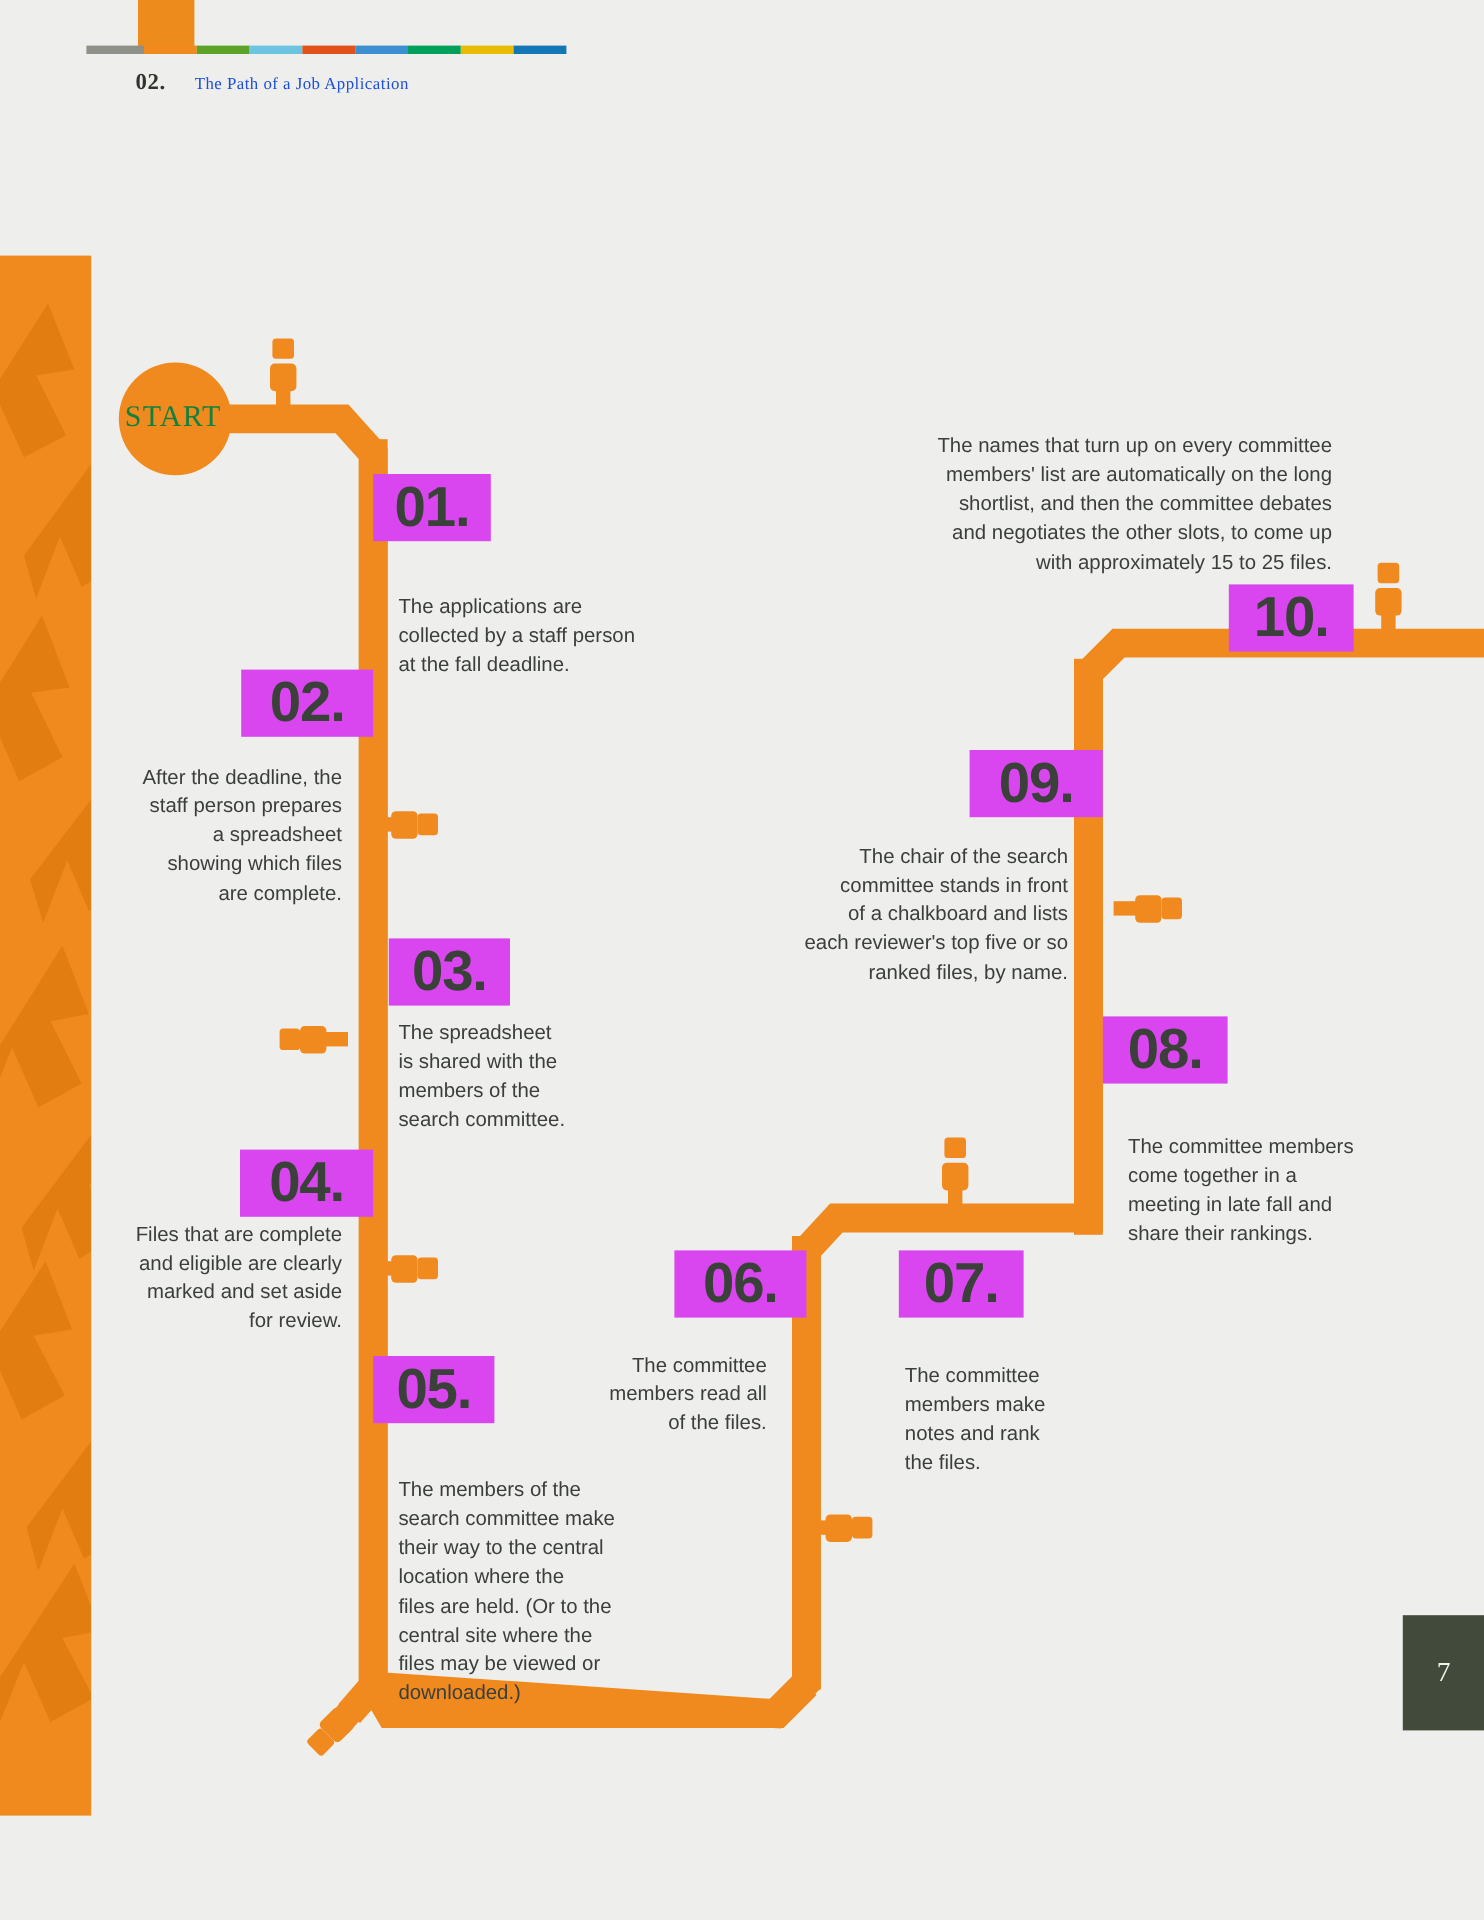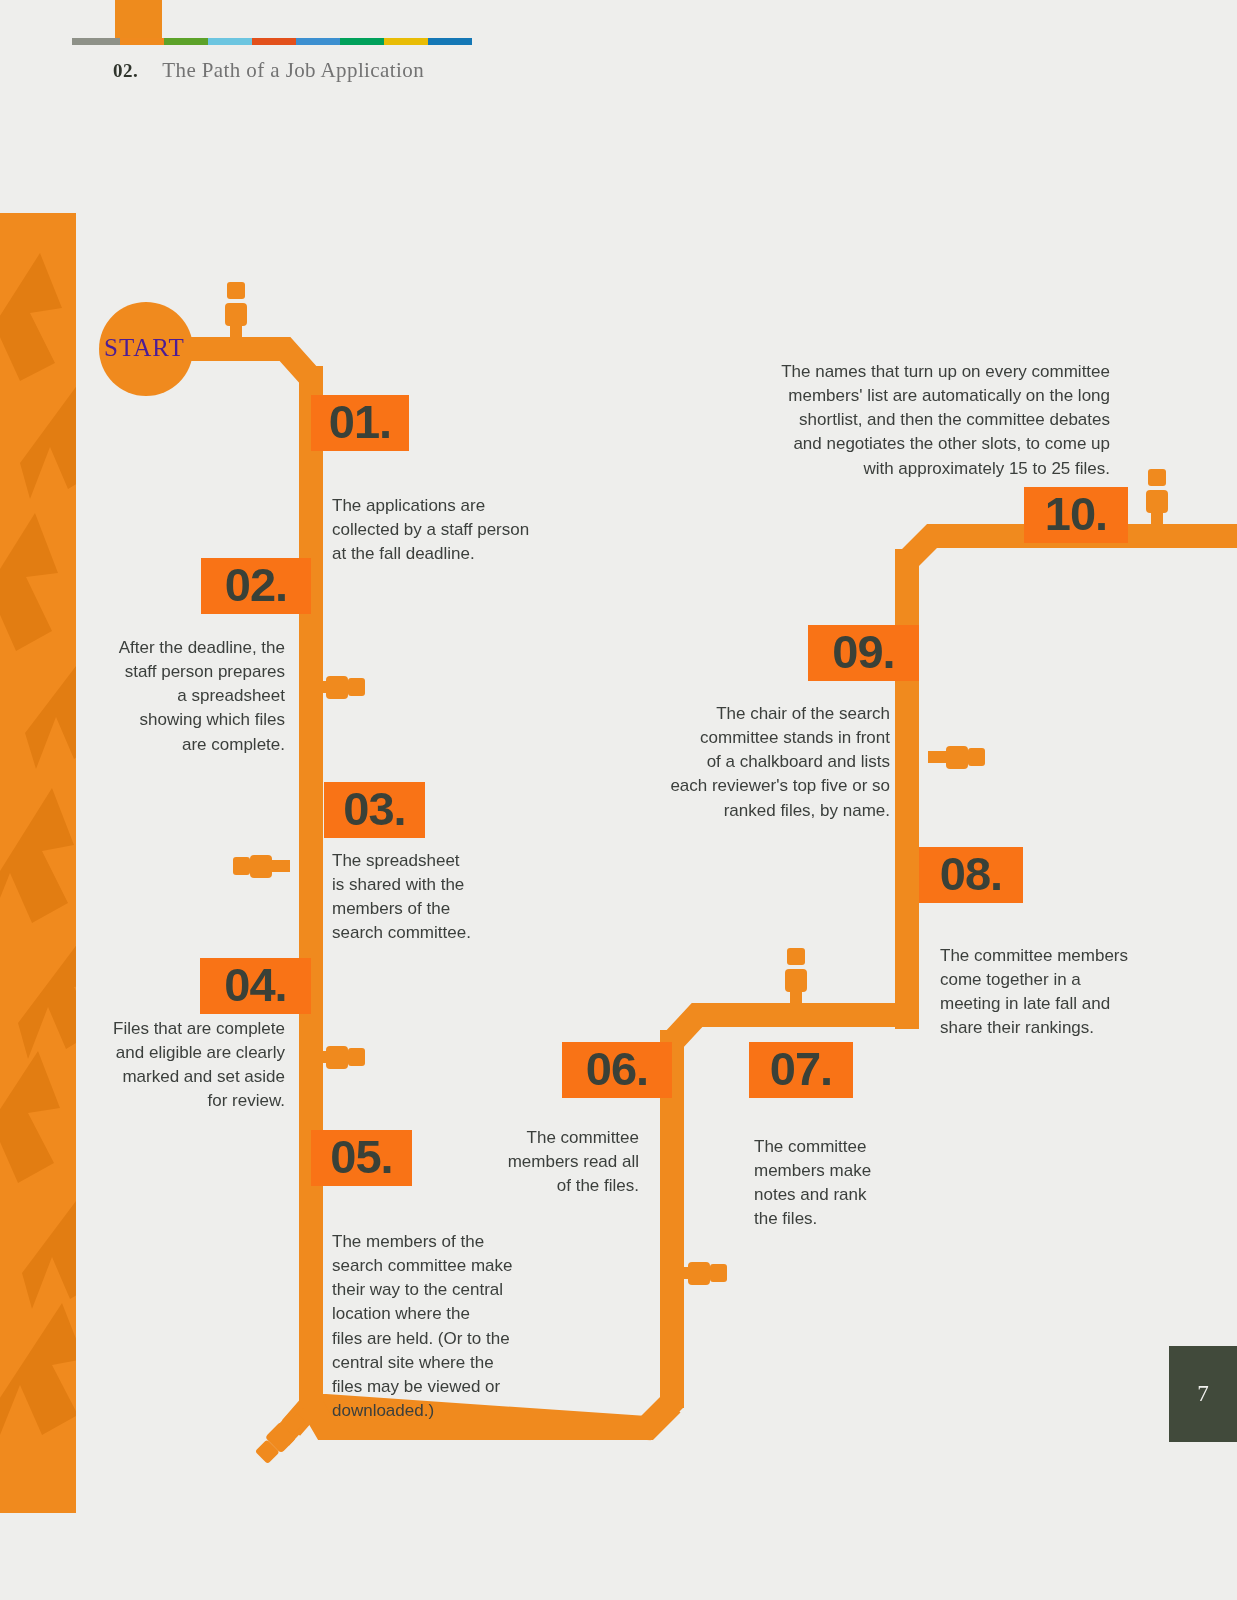--- a/index.html
+++ b/index.html
@@ -9,47 +9,47 @@
     font-family:"Liberation Sans", sans-serif;
     position:relative;
     overflow:hidden;
   }
   
   #header-rule{position:absolute;left:72px;top:38px;width:400px;height:7px;display:flex;}
   #header-rule .seg{height:100%;}
   #header-tab{position:absolute;left:115px;top:0;width:47px;height:45px;background:#ee8b1d;}
   #header-line{position:absolute;left:113px;top:58px;display:flex;align-items:baseline;gap:24px;}
   #header-num{font-family:"Liberation Serif", serif;font-weight:bold;font-size:19px;color:#2f342c;letter-spacing:.5px;}
-  #header-title{font-family:"Liberation Serif", serif;font-size:21px;color:#737373;letter-spacing:.4px;}
+  #header-title{font-family:"Liberation Serif", serif;font-size:14px;color:#1d4ed8;letter-spacing:.4px;}
 
   
   #left-panel{position:absolute;left:0;top:213px;width:76px;height:1300px;background:#f08a1e;overflow:hidden;}
   #left-panel svg{display:block;}
 
   
   #page-number{position:absolute;right:0;top:1346px;width:68px;height:96px;background:#414a3b;
     color:#f2f2ef;font-family:"Liberation Serif", serif;font-size:23px;
     display:flex;align-items:center;justify-content:center;}
 
   
   #flow{position:absolute;left:0;top:0;width:1237px;height:1600px;}
 
   
-  .chip{position:absolute;background:#f97316;color:#3a4138;
+  .chip{position:absolute;background:#d946ef;color:#3a4138;
     font-family:"Liberation Sans", sans-serif;font-weight:bold;
     font-size:47px;line-height:1;letter-spacing:-1px;
     display:flex;align-items:center;justify-content:center;
     padding:6px 12px 10px 12px;box-sizing:border-box;}
 
   
   .blurb{position:absolute;color:#3b3f3c;font-size:17px;line-height:1.42;}
   .blurb.right{text-align:right;}
   .blurb.left{text-align:left;margin-top:24px;}
 
-  #start-label{position:absolute;color:#4c1d95;font-family:"Liberation Serif", serif;
+  #start-label{position:absolute;color:#15803d;font-family:"Liberation Serif", serif;
     font-size:25px;letter-spacing:1px;}
 </style>
 </head>
 <body>
 
 <div id="header-tab"></div>
 <div id="header-rule">
     <div class="seg" style="background: rgb(142, 145, 136); width: 52px;"></div>
     <div class="seg" style="background: rgb(240, 138, 30); width: 48px;"></div>
     <div class="seg" style="background: rgb(92, 162, 41); width: 48px;"></div>

